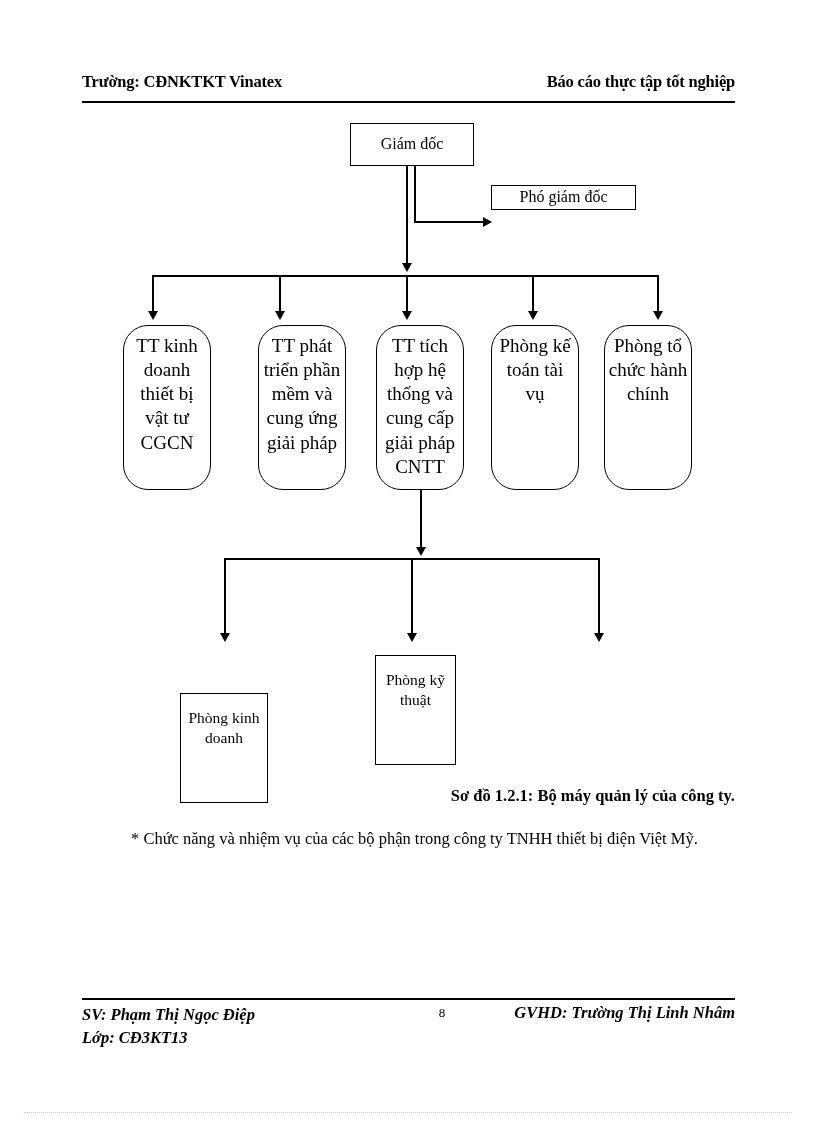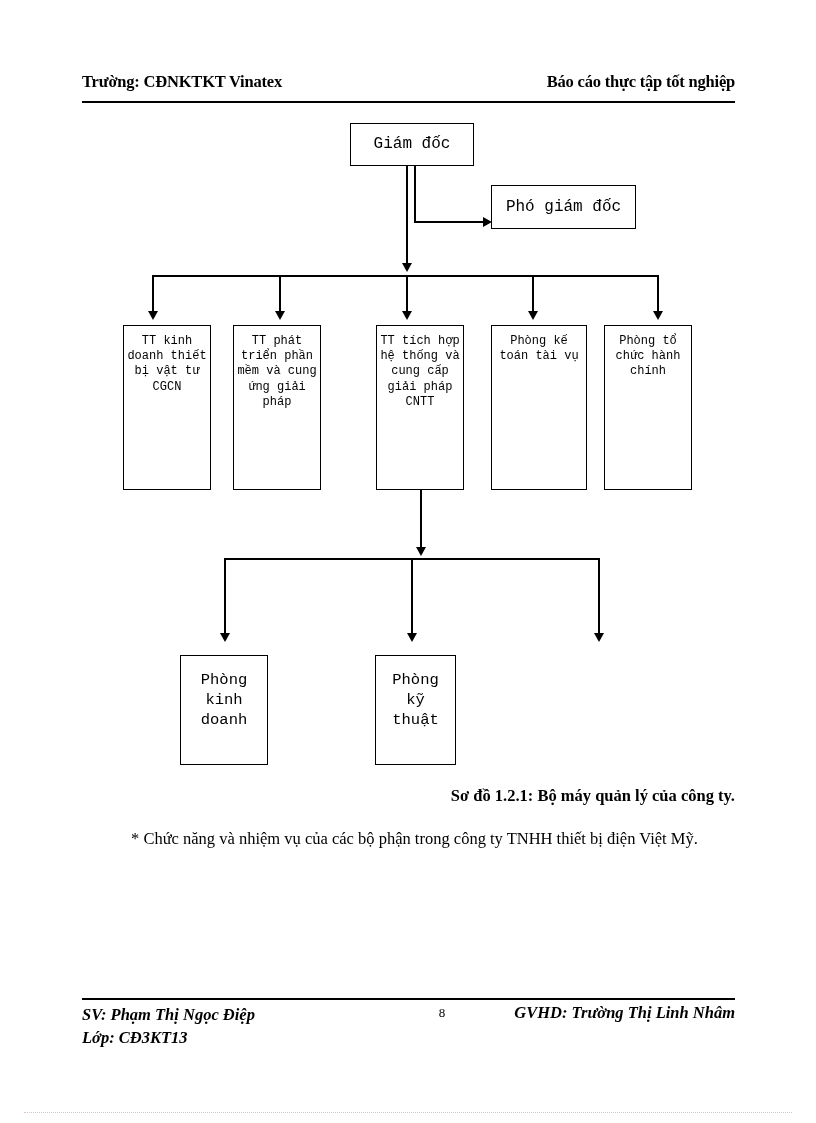--- a/index.html
+++ b/index.html
@@ -62,27 +62,27 @@
     border: 1.4px solid #000;
     background: #fff;
     box-sizing: border-box;
     display: flex;
     align-items: flex-start;
     justify-content: center;
     text-align: center;
     font-size: 15px;
     line-height: 1.28;
     padding-top: 6px;
-    font-family: Liberation Mono, monospace;
   }
   .node.mid {
     align-items: flex-start;
-    font-size: 12px;
+    font-size: 19px;
     line-height: 1.27;
     padding-top: 8px;
+    border-radius: 25px;
   }
   .node.wide {
     align-items: center;
     padding-top: 0;
     font-size: 16px;
   }
   .node.bottom {
     align-items: flex-start;
     padding-top: 14px;
     font-size: 15.5px;
@@ -200,21 +200,21 @@
     <div class="header-right">Báo cáo thực tập tốt nghiệp</div>
   </div>
   <div class="header-rule"></div>
 
   <div class="diagram">
 
     <div class="node wide" style="left:350px; top:123px; width:124px; height:43px;">
       <span class="txt">Giám đốc</span>
     </div>
 
-    <div class="node wide" style="left:491px; top:185px; width:145px; height:44px;">
+    <div class="node wide" style="left:491px; top:185px; width:145px; height:25px;">
       <span class="txt">Phó giám đốc</span>
     </div>
 
     <div class="vline" style="left:414px; top:166px; height:57px;"></div>
     <div class="hline" style="left:414px; top:221px; width:70px;"></div>
     <div class="arrow-right" style="left:483px; top:217px;"></div>
 
     <div class="vline" style="left:406px; top:166px; height:100px;"></div>
     <div class="arrow-down" style="left:402px; top:263px;"></div>
 
@@ -231,48 +231,48 @@
 
     <div class="vline" style="left:532px; top:275px; height:40px;"></div>
     <div class="arrow-down" style="left:528px; top:311px;"></div>
 
     <div class="vline" style="left:657px; top:275px; height:40px;"></div>
     <div class="arrow-down" style="left:653px; top:311px;"></div>
 
     <div class="node mid" style="left:123px; top:325px; width:88px; height:165px;">
       <span class="txt">TT kinh doanh thiết bị vật tư CGCN</span>
     </div>
-    <div class="node mid" style="left:233px; top:325px; width:88px; height:165px;">
+    <div class="node mid" style="left:258px; top:325px; width:88px; height:165px;">
       <span class="txt">TT phát triển phần mềm và cung ứng giải pháp</span>
     </div>
     <div class="node mid" style="left:376px; top:325px; width:88px; height:165px;">
       <span class="txt">TT tích hợp hệ thống và cung cấp giải pháp CNTT</span>
     </div>
-    <div class="node mid" style="left:491px; top:325px; width:96px; height:165px;">
+    <div class="node mid" style="left:491px; top:325px; width:88px; height:165px;">
       <span class="txt">Phòng kế toán tài vụ</span>
     </div>
     <div class="node mid" style="left:604px; top:325px; width:88px; height:165px;">
       <span class="txt">Phòng tổ chức hành chính</span>
     </div>
 
     <div class="vline" style="left:420px; top:490px; height:60px;"></div>
     <div class="arrow-down" style="left:416px; top:547px;"></div>
 
     <div class="hline" style="left:224px; top:558px; width:374px;"></div>
 
     <div class="vline" style="left:224px; top:558px; height:78px;"></div>
     <div class="arrow-down" style="left:220px; top:633px;"></div>
 
     <div class="vline" style="left:411px; top:558px; height:78px;"></div>
     <div class="arrow-down" style="left:407px; top:633px;"></div>
 
     <div class="vline" style="left:598px; top:558px; height:78px;"></div>
     <div class="arrow-down" style="left:594px; top:633px;"></div>
 
-    <div class="node bottom" style="left:180px; top:655px; width:88px; height:110px;">
+    <div class="node bottom" style="left:180px; top:693px; width:88px; height:110px;">
       <span class="txt">Phòng kinh doanh</span>
     </div>
     <div class="node bottom" style="left:375px; top:655px; width:81px; height:110px;">
       <span class="txt">Phòng kỹ thuật</span>
     </div>
 
   </div>
 
   <div class="caption">Sơ đồ 1.2.1: Bộ máy quản lý của công ty.</div>
 

